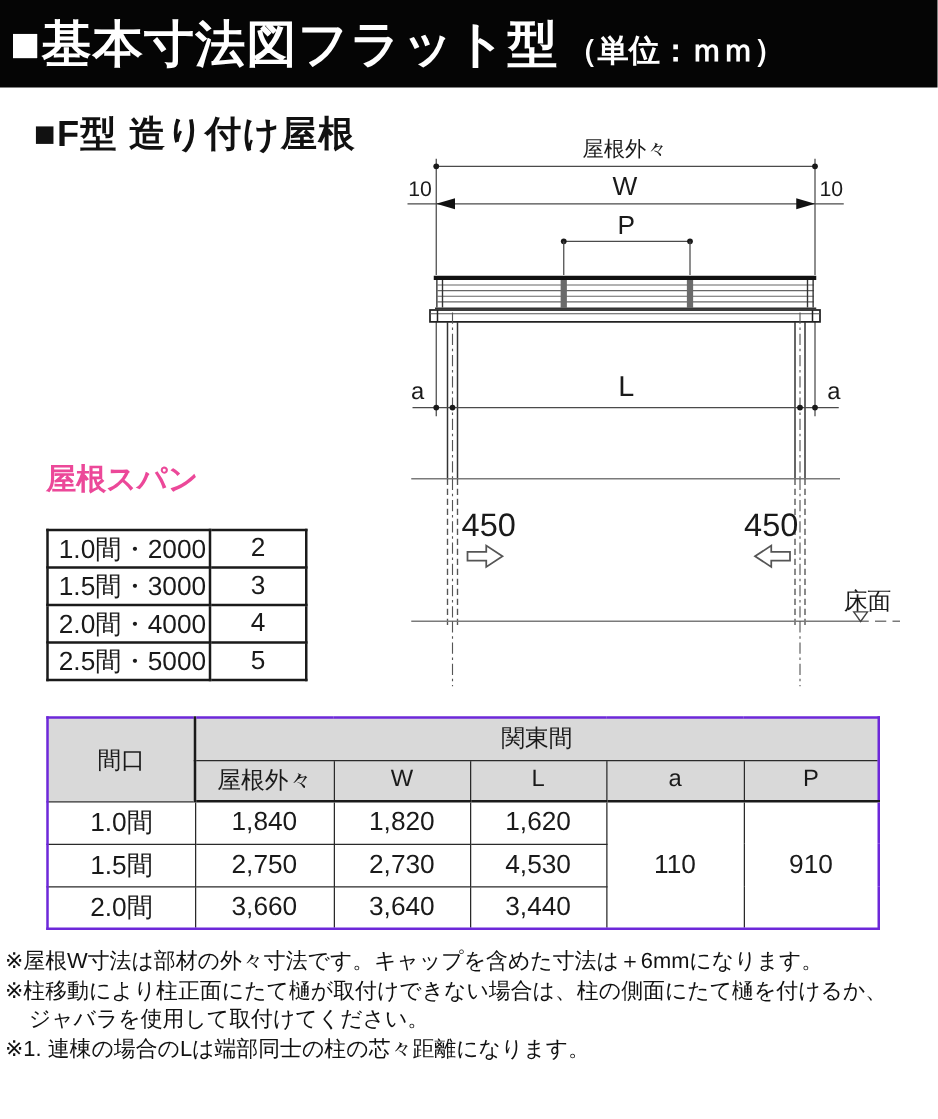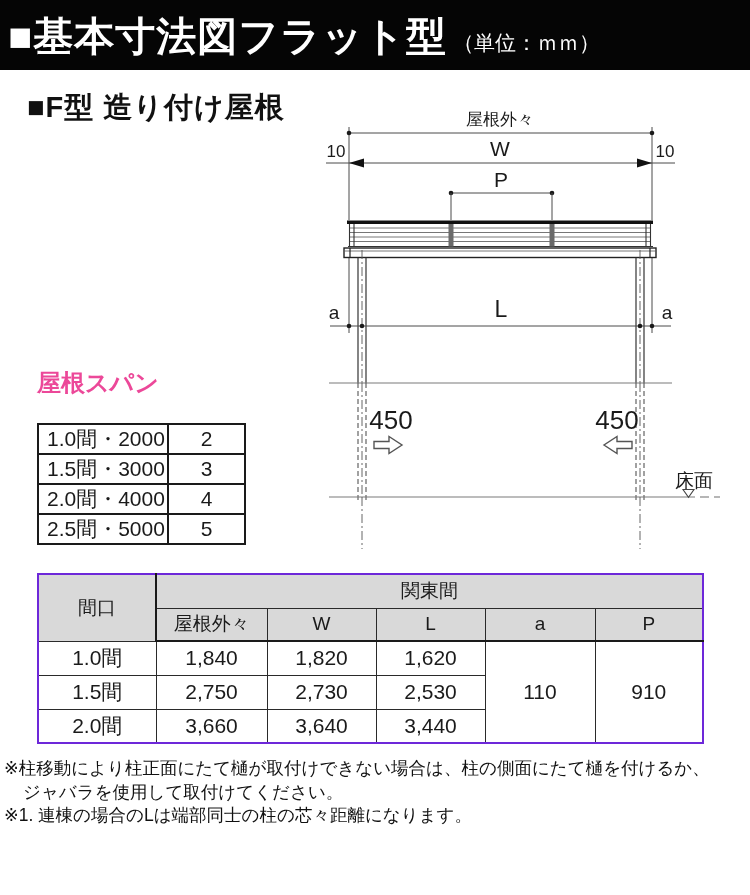--- a/index.html
+++ b/index.html
@@ -12,21 +12,21 @@
     overflow:hidden;
   }
   
   .banner {
     position:absolute; left:0; top:0; width:750px; height:70px;
     background:#050505; color:#ffffff;
     display:flex; align-items:baseline;
     padding:10px 0 0 8px;
   }
   .banner .main-title { font-size:40px; font-weight:bold; letter-spacing:1px; line-height:52px; }
-  .banner .unit { font-size:21px; font-weight:normal; margin-left:6px; }
+  .banner .unit { font-size:25px; font-weight:bold; margin-left:6px; }
   
   .section-title {
     position:absolute; left:27px; top:88px;
     font-size:29px; font-weight:bold; color:#111; letter-spacing:1px;
   }
   
   svg.diagram { position:absolute; left:0; top:0; width:750px; height:895px; }
   .dt  { font-family:"Liberation Sans","DejaVu Sans",sans-serif; fill:#1a1a1a; }
   .thin  { stroke:#4a4a4a; stroke-width:1; fill:none; }
   .ground{ stroke:#7a7a7a; stroke-width:1.1; fill:none; }
@@ -236,28 +236,29 @@
     <td>1,840</td>
     <td>1,820</td>
     <td>1,620</td>
     <td rowspan="3">110</td>
     <td rowspan="3">910</td>
   </tr>
   <tr>
     <td>1.5間</td>
     <td>2,750</td>
     <td>2,730</td>
-    <td>2,530</td>
+    <td>4,530</td>
   </tr>
   <tr>
     <td>2.0間</td>
     <td>3,660</td>
     <td>3,640</td>
     <td>3,440</td>
   </tr>
 </tbody>
   </table>
 
 <div class="notes">
+  <div class="note">※屋根W寸法は部材の外々寸法です。キャップを含めた寸法は＋6mmになります。</div>
   <div class="note">※柱移動により柱正面にたて樋が取付けできない場合は、柱の側面にたて樋を付けるか、</div>
   <div class="note indent">ジャバラを使用して取付けてください。</div>
   <div class="note">※1. 連棟の場合のLは端部同士の柱の芯々距離になります。</div>
 </div>
 
 </body></html>

